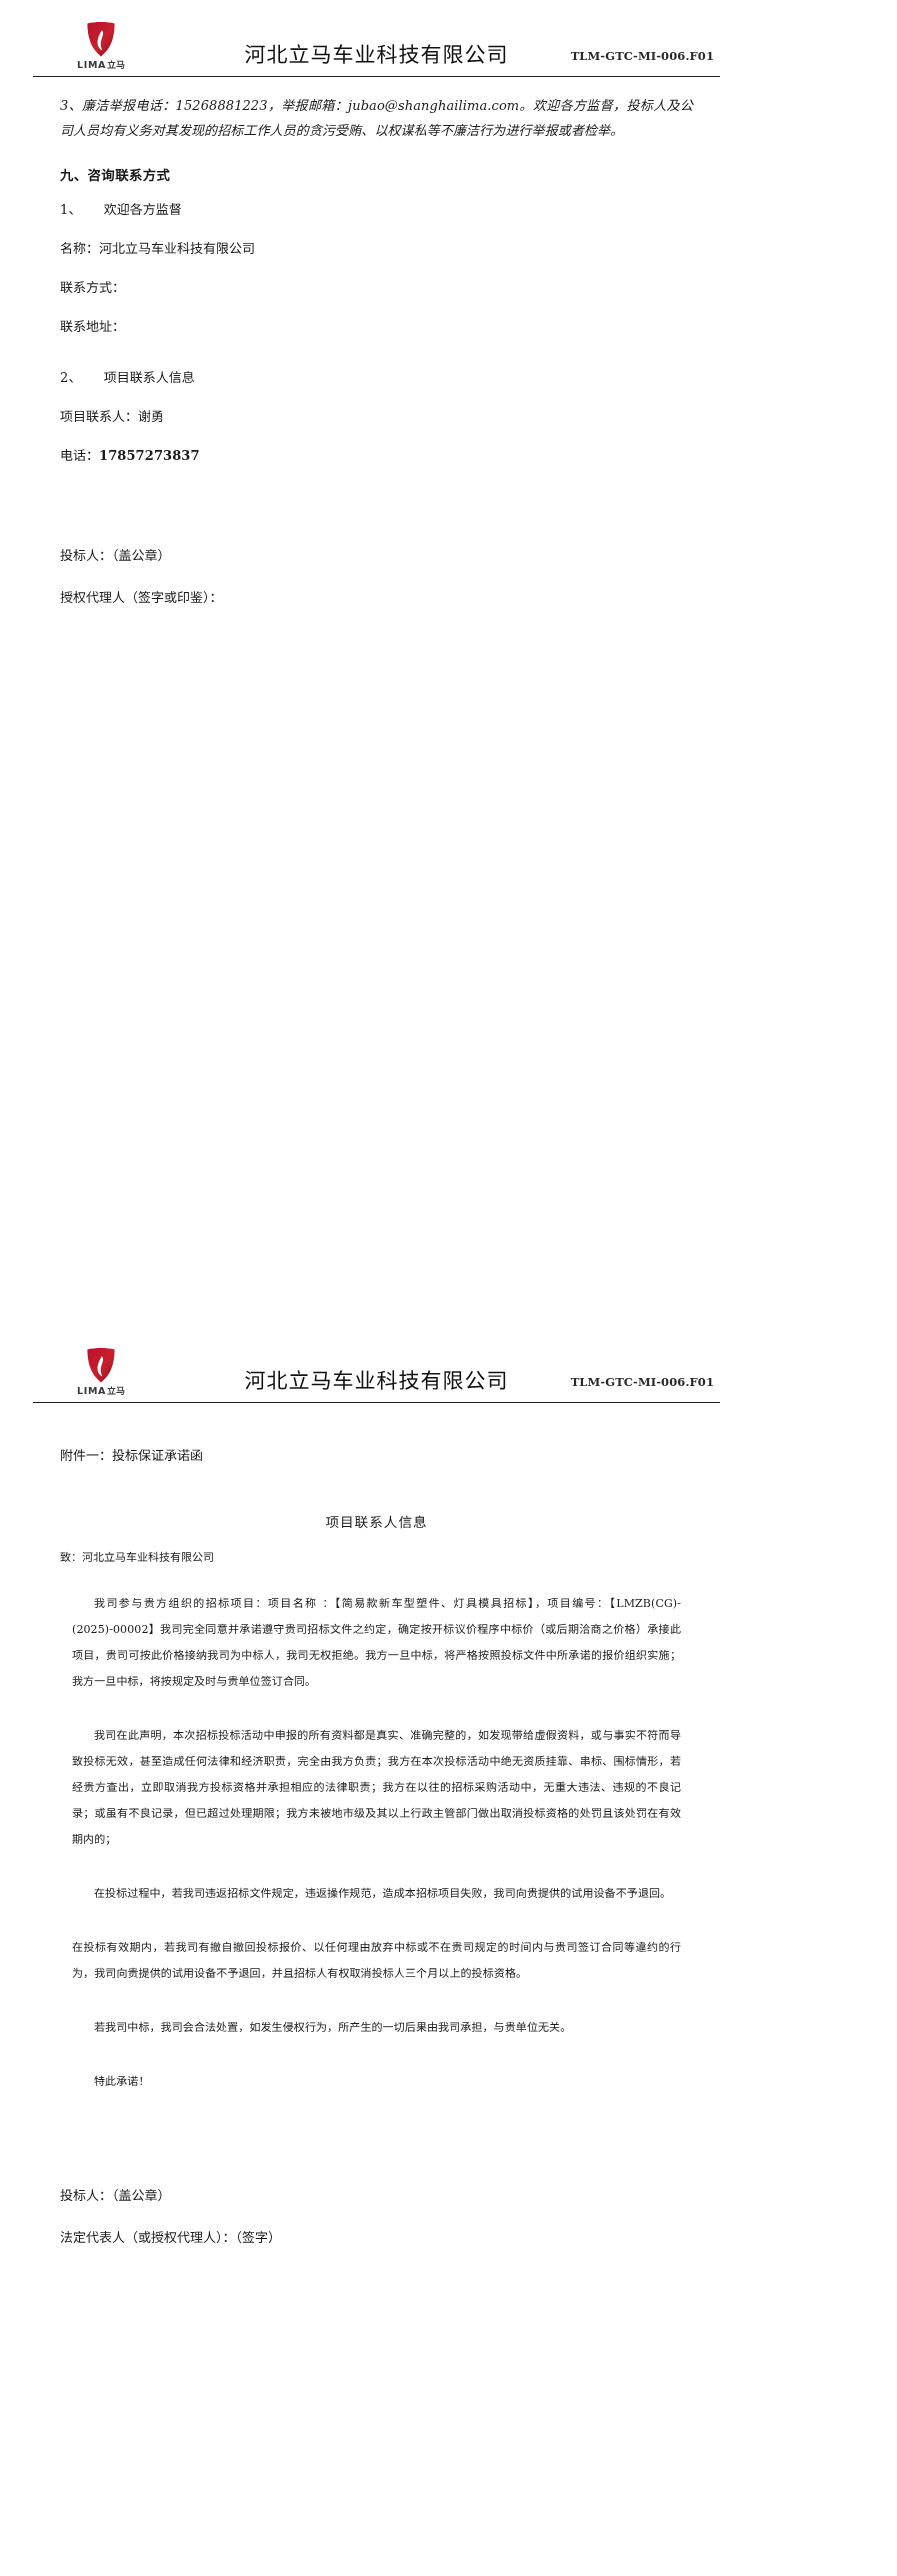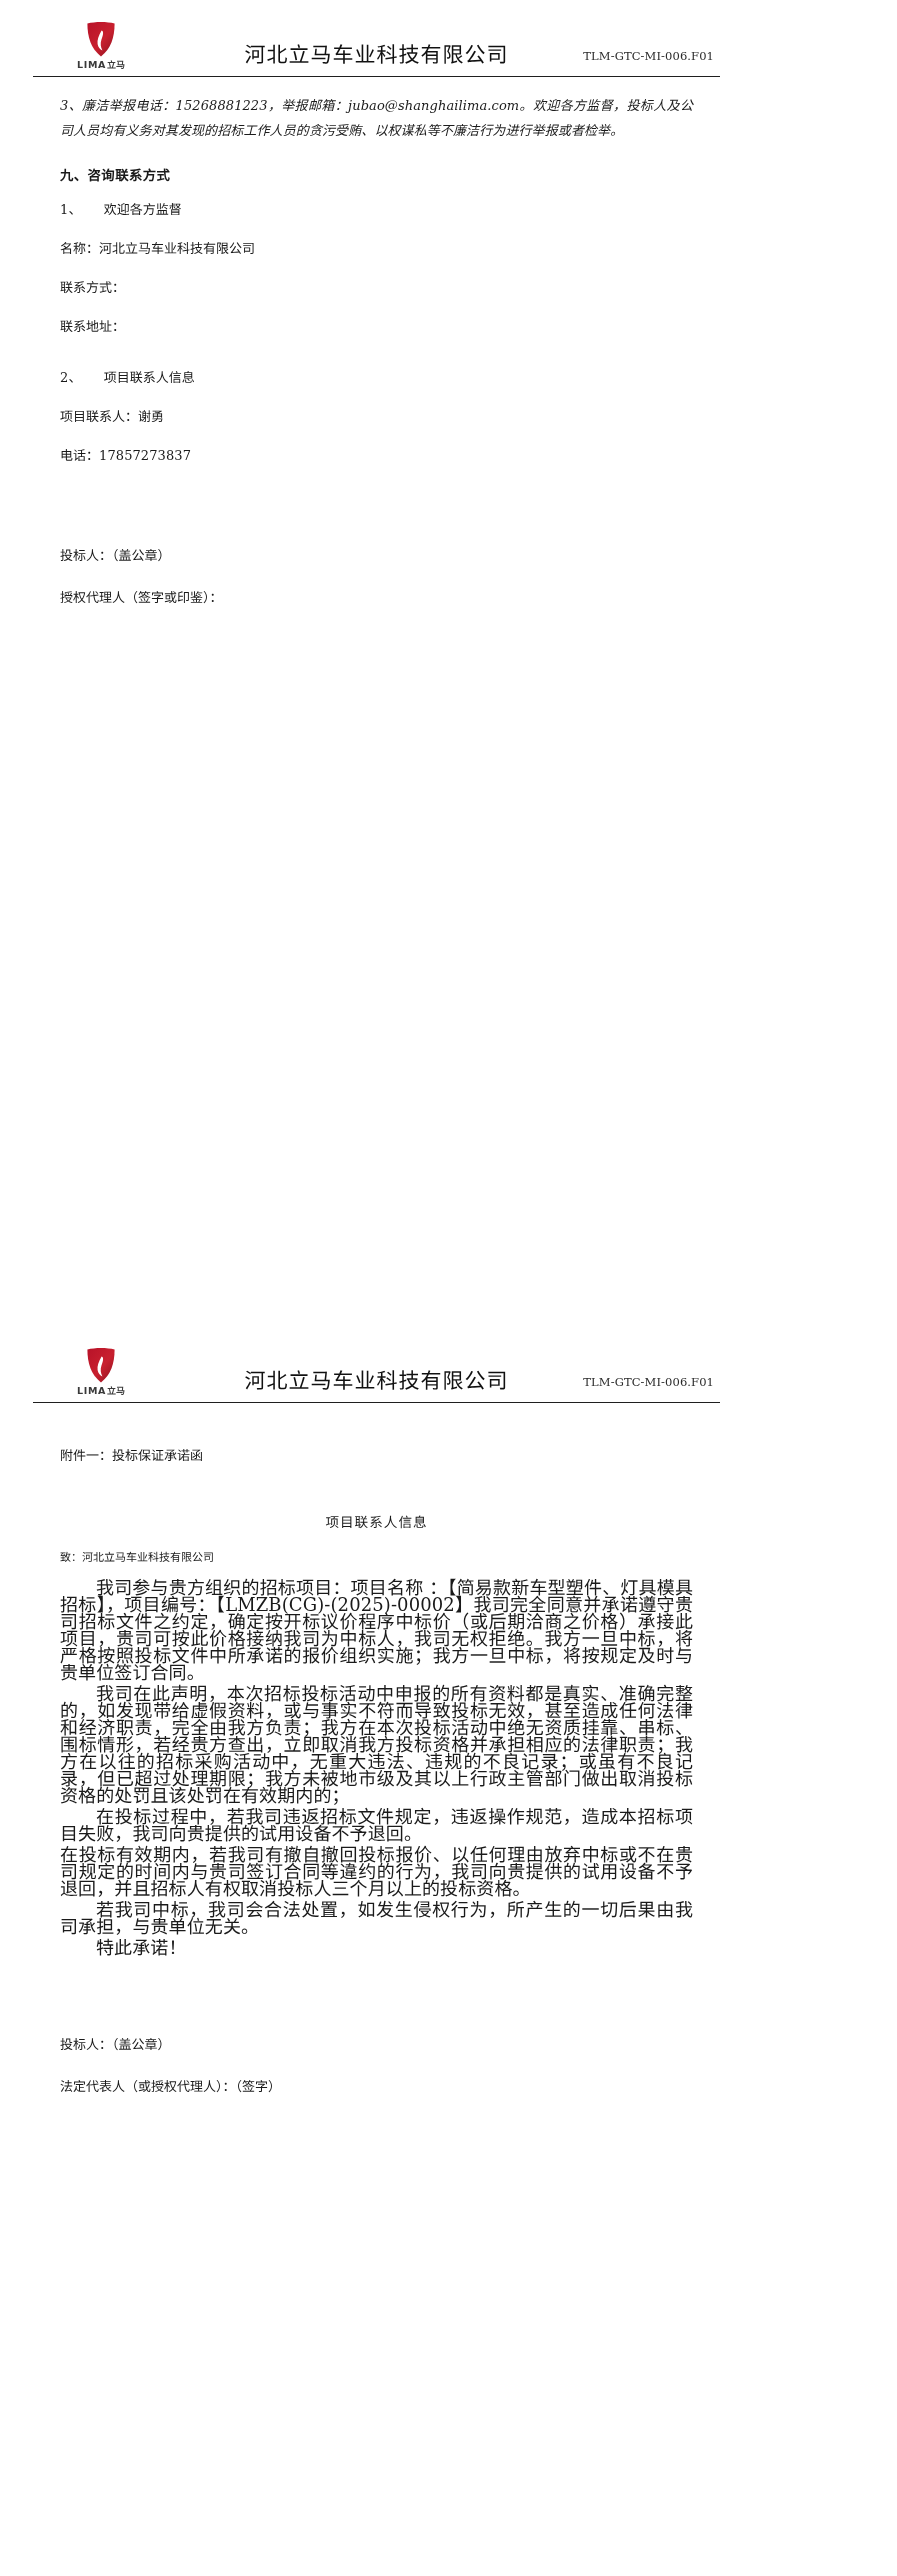--- a/index.html
+++ b/index.html
@@ -134,20 +134,21 @@
   .sig-line {
     font-size: 13px;
     line-height: 26px;
     margin: 16px 0 0 0;
   }
   .sig-line.bold { font-weight: 400; }
 
   .mono {
     font-family: "DejaVu Serif", "Liberation Serif", serif;
     letter-spacing: 0.1px;
+    font-weight: bold;
   }
 
   
   .attach-label {
     font-size: 13px;
     line-height: 26px;
     margin: 0;
     padding-left: 0;
   }
   .doc-title-center {
@@ -157,23 +158,23 @@
     line-height: 26px;
     margin: 40px 0 6px 0;
     letter-spacing: 1px;
   }
   .to-line {
     font-size: 11px;
     line-height: 26px;
     margin: 10px 0 0 0;
   }
   p.bodypara {
-    margin: 0;
-    font-size: 18px;
-    line-height: 17px;
+    margin: 12px;
+    font-size: 11px;
+    line-height: 26px;
     text-indent: 2em;
     text-align: justify;
     text-justify: inter-ideograph;
     letter-spacing: 0.1px;
   }
   p.bodypara.noindent { text-indent: 0; }
   .spacer-4 { height: 4px; }
   .spacer-8 { height: 8px; }
   .spacer-24 { height: 24px; }
   .spacer-60 { height: 60px; }

